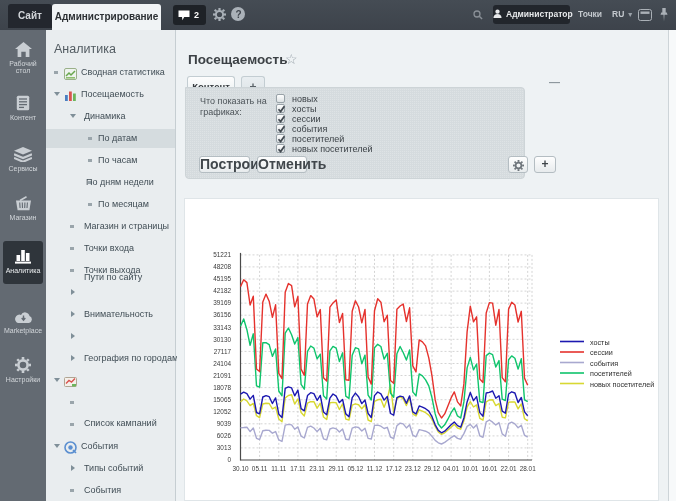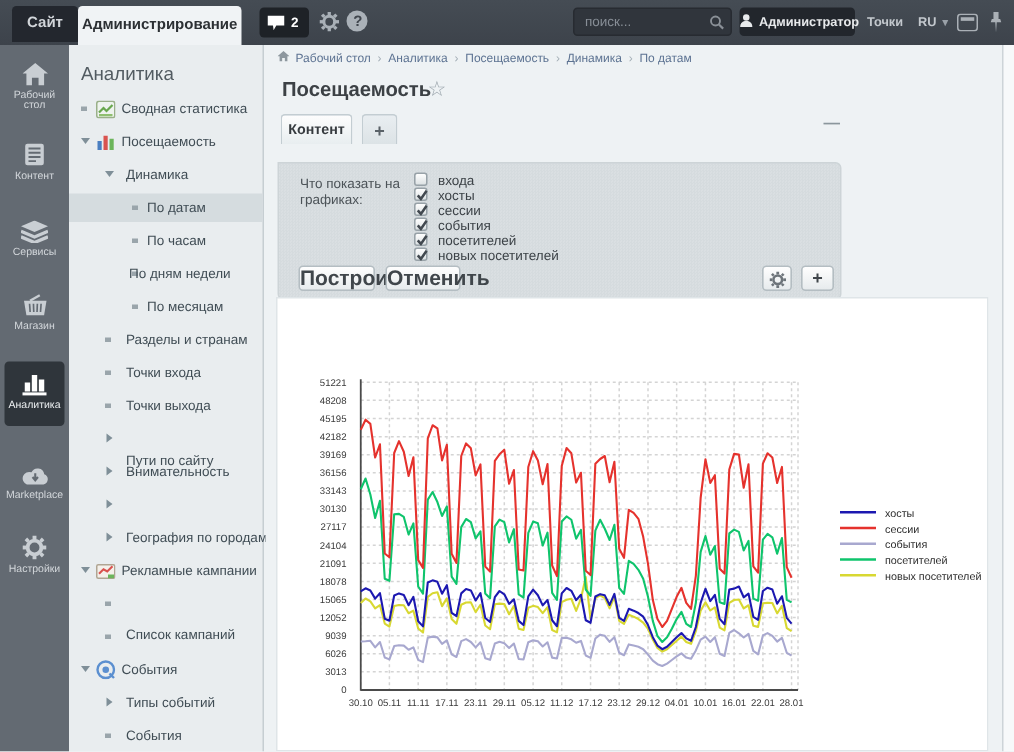--- a/index.html
+++ b/index.html
@@ -34,21 +34,21 @@
 #content{position:absolute;left:177px;top:30px;width:491px;height:471px;background:#eef2f4}
 #scrollstrip{position:absolute;left:668px;top:30px;width:8px;height:471px;background:#f7f9fa;border-left:1px solid #cdd4d8}
 #bc{position:absolute;left:8px;top:4px;font-size:8px;color:#5d7392}
 #bc .sep{color:#a3aeb6;margin:0 4.5px}
 #ptitle{position:absolute;left:11px;top:22px;font-size:13.5px;font-weight:bold;color:#3c4145}
 #star{position:absolute;left:108px;top:21px;font-size:14px;color:#9aa4ab;font-weight:normal}
 .ftab{position:absolute;top:46px;height:20px;border:1px solid #c3cdd2;border-bottom:none;border-radius:3px 3px 0 0;font-size:9.5px;font-weight:bold;color:#363b3f;text-align:center;line-height:20px}
 #ftab1{left:10px;width:48px;background:linear-gradient(#fdfdfd,#e8eef0)}
 #ftab2{left:64px;width:24px;background:linear-gradient(#e9eef1,#dce3e6);color:#5a6268;font-size:12px}
 #fmin{position:absolute;left:372px;top:46px;color:#8b969c;font-size:11px;font-weight:bold}
-#fpanel{position:absolute;left:8px;top:78px;width:376px;height:92px;background:#d5dbde;background-image:linear-gradient(45deg,rgba(255,255,255,.22) 25%,transparent 25%,transparent 75%,rgba(255,255,255,.22) 75%);background-size:2px 2px;border-radius:0 4px 4px 4px;border:1px solid #cdd4d7}
+#fpanel{position:absolute;left:8px;top:57px;width:340px;height:92px;background:#d5dbde;background-image:linear-gradient(45deg,rgba(255,255,255,.22) 25%,transparent 25%,transparent 75%,rgba(255,255,255,.22) 75%);background-size:2px 2px;border-radius:0 4px 4px 4px;border:1px solid #cdd4d7}
 #flabel{position:absolute;left:14px;top:8px;font-size:9px;color:#4c5358;line-height:11px}
 .cb{position:absolute;left:90px;width:9px;height:9px;background:linear-gradient(#fefefe,#dde2e4);border:1px solid #98a2a8;border-radius:2px}
 .cbl{position:absolute;left:106px;font-size:9px;color:#3c4247}
 .chk{position:absolute;left:0;top:0}
 .fbtn{position:absolute;top:68px;height:17px;background:linear-gradient(#fefefe,#e7ebed);border:1px solid #b4bdc2;border-radius:3px;font-size:14px;font-weight:bold;color:#40464b;text-align:center;line-height:15px}
 
 #cpanel{position:absolute;left:7px;top:168px;width:475px;height:303px;background:#fff;border:1px solid #dfe5e8}
 #ctitle{position:absolute;left:8px;top:15px;font-size:12.5px;color:#2f3338}
 </style></head>
 <body>
@@ -71,21 +71,20 @@
           <rect x="10.6" y="5.4" width="2.4" height="2.2"></rect>
           <rect x="1.4" y="1.4" width="2.2" height="2.2" transform="rotate(45 2.5 2.5)"></rect>
           <rect x="9.4" y="1.4" width="2.2" height="2.2" transform="rotate(-45 10.5 2.5)"></rect>
           <rect x="1.4" y="9.4" width="2.2" height="2.2" transform="rotate(-45 2.5 10.5)"></rect>
           <rect x="9.4" y="9.4" width="2.2" height="2.2" transform="rotate(45 10.5 10.5)"></rect>
         </g>
       </svg>
     <div class="tico" style="left:231px;width:14px;height:14px;border-radius:50%;background:#aab1b8;position:absolute">
         <span style="position:absolute;left:4.5px;top:1.5px;color:#40464e;font-size:10px;font-weight:bold">?</span>
       </div>
-    <div id="srch">поиск...</div>
     <svg class="tico" width="10" height="10" viewBox="0 0 11 11" style="left:473px;top:10px;position:absolute">
         <circle cx="4.4" cy="4.4" r="3.3" fill="none" stroke="#8a9097" stroke-width="1.4"></circle>
         <line x1="6.9" y1="6.9" x2="10" y2="10" stroke="#8a9097" stroke-width="1.6"></line>
       </svg>
     <div id="adminbtn"><svg width="9" height="9" viewBox="0 0 10 10" style="vertical-align:-1px;margin-right:4px">
           <circle cx="5" cy="3" r="2.4" fill="#e8eaec"></circle>
           <path d="M0.5 10c0-3 2-4.4 4.5-4.4S9.5 7 9.5 10z" fill="#e8eaec"></path>
         </svg>Администратор</div>
     <div class="tbtxt" style="left:578px">Точки</div>
     <div class="tbtxt" style="left:612px">RU <span style="font-size:7px;color:#9aa1a8">▼</span></div>
@@ -173,68 +172,64 @@
     <div class="mi" style="left:38px;top:77.0px">Динамика</div>
     <div class="dash" style="left:42px;top:107.0px"></div>
     <div class="mi" style="left:52px;top:99.0px">По датам</div>
     <div class="dash" style="left:42px;top:129.0px"></div>
     <div class="mi" style="left:52px;top:121.0px">По часам</div>
     <div class="dash" style="left:42px;top:151.0px"></div>
     <div class="mi" style="left:40px;top:143.0px">По дням недели</div>
     <div class="dash" style="left:42px;top:173.0px"></div>
     <div class="mi" style="left:52px;top:165.0px">По месяцам</div>
     <div class="dash" style="left:24px;top:195.0px"></div>
-    <div class="mi" style="left:38px;top:187.0px">Разделы и странам</div>
+    <div class="mi" style="left:38px;top:187.0px">Магазин и страницы</div>
     <div class="dash" style="left:24px;top:217.0px"></div>
     <div class="mi" style="left:38px;top:209.0px">Точки входа</div>
     <div class="dash" style="left:24px;top:239.0px"></div>
     <div class="mi" style="left:38px;top:231.0px">Точки выхода</div>
     <div class="arr arrr" style="left:25px;top:259.0px"></div>
-    <div class="mi" style="left:38px;top:268px">Пути по сайту</div>
+    <div class="mi" style="left:38px;top:238px">Пути по сайту</div>
     <div class="arr arrr" style="left:25px;top:281.0px"></div>
     <div class="mi" style="left:38px;top:275.0px">Внимательность</div>
     <div class="arr arrr" style="left:25px;top:303.0px"></div>
     <div class="arr arrr" style="left:25px;top:325.0px"></div>
     <div class="mi" style="left:38px;top:319.0px">География по городам</div>
     <div class="arr arrd" style="left:8px;top:348.0px"></div>
     <div class="mico" style="left:18px;top:344.0px"><svg width="13" height="12" viewBox="0 0 13 12">
           <rect x="0.5" y="1.5" width="12" height="9" rx="1" fill="#f4f0ea" stroke="#b0a593"></rect>
           <path d="M2 7.5l3-3 2.5 1.5 3.5-3.5" stroke="#d9534f" stroke-width="1.4" fill="none"></path>
           <rect x="8" y="8" width="4" height="2.5" fill="#6cb55b"></rect>
         </svg></div>
-    <div class="mi" style="left:35px;top:341.0px">Рекламные кампании</div>
     <div class="dash" style="left:24px;top:371.0px"></div>
     <div class="mi" style="left:38px;top:384px">Список кампаний</div>
     <div class="dash" style="left:24px;top:393.0px"></div>
     <div class="arr arrd" style="left:8px;top:414.0px"></div>
     <div class="mico" style="left:18px;top:410.0px"><svg width="13" height="13" viewBox="0 0 13 13">
           <circle cx="6.5" cy="6.5" r="5.5" fill="none" stroke="#5b8fd0" stroke-width="1.6"></circle>
           <circle cx="6.5" cy="6.5" r="2.2" fill="#5b8fd0"></circle>
           <path d="M9 9l3 3" stroke="#5b8fd0" stroke-width="1.6"></path>
         </svg></div>
     <div class="mi" style="left:35px;top:407.0px">События</div>
     <div class="arr arrr" style="left:25px;top:435.0px"></div>
     <div class="mi" style="left:38px;top:429.0px">Типы событий</div>
     <div class="dash" style="left:24px;top:459.0px"></div>
     <div class="mi" style="left:38px;top:451.0px">События</div>
   </div>
 
   <div id="content">
-    <div id="bc"><svg width="8" height="7" viewBox="0 0 8 7" style="margin-right:4px;vertical-align:0">
-          <path d="M4 0L8 3.5H6.6V7H4.9V4.7H3.1V7H1.4V3.5H0z" fill="#8d979e"></path>
-        </svg>Рабочий стол<span class="sep">›</span>Аналитика<span class="sep">›</span>Посещаемость<span class="sep">›</span>Динамика<span class="sep">›</span>По датам</div>
     <div id="ptitle">Посещаемость</div>
     <div id="star">☆</div>
     <div id="ftab1" class="ftab">Контент</div>
     <div id="ftab2" class="ftab">+</div>
     <div id="fmin">—</div>
     <div id="fpanel">
       <div id="flabel">Что показать на<br>графиках:</div>
       <div class="cb" style="top:6px"></div>
-        <div class="cbl" style="top:6px">входа</div>
+        <div class="cbl" style="top:6px">новых</div>
       <div class="cb" style="top:16px">
           <svg class="chk" width="9" height="9" viewBox="0 0 9 9">
             <path d="M1.5 4.2L3.6 6.6 7.4 1.2" fill="none" stroke="#424950" stroke-width="1.7"></path>
           </svg>
         </div>
         <div class="cbl" style="top:16px">хосты</div>
       <div class="cb" style="top:26px">
           <svg class="chk" width="9" height="9" viewBox="0 0 9 9">
             <path d="M1.5 4.2L3.6 6.6 7.4 1.2" fill="none" stroke="#424950" stroke-width="1.7"></path>
           </svg>

